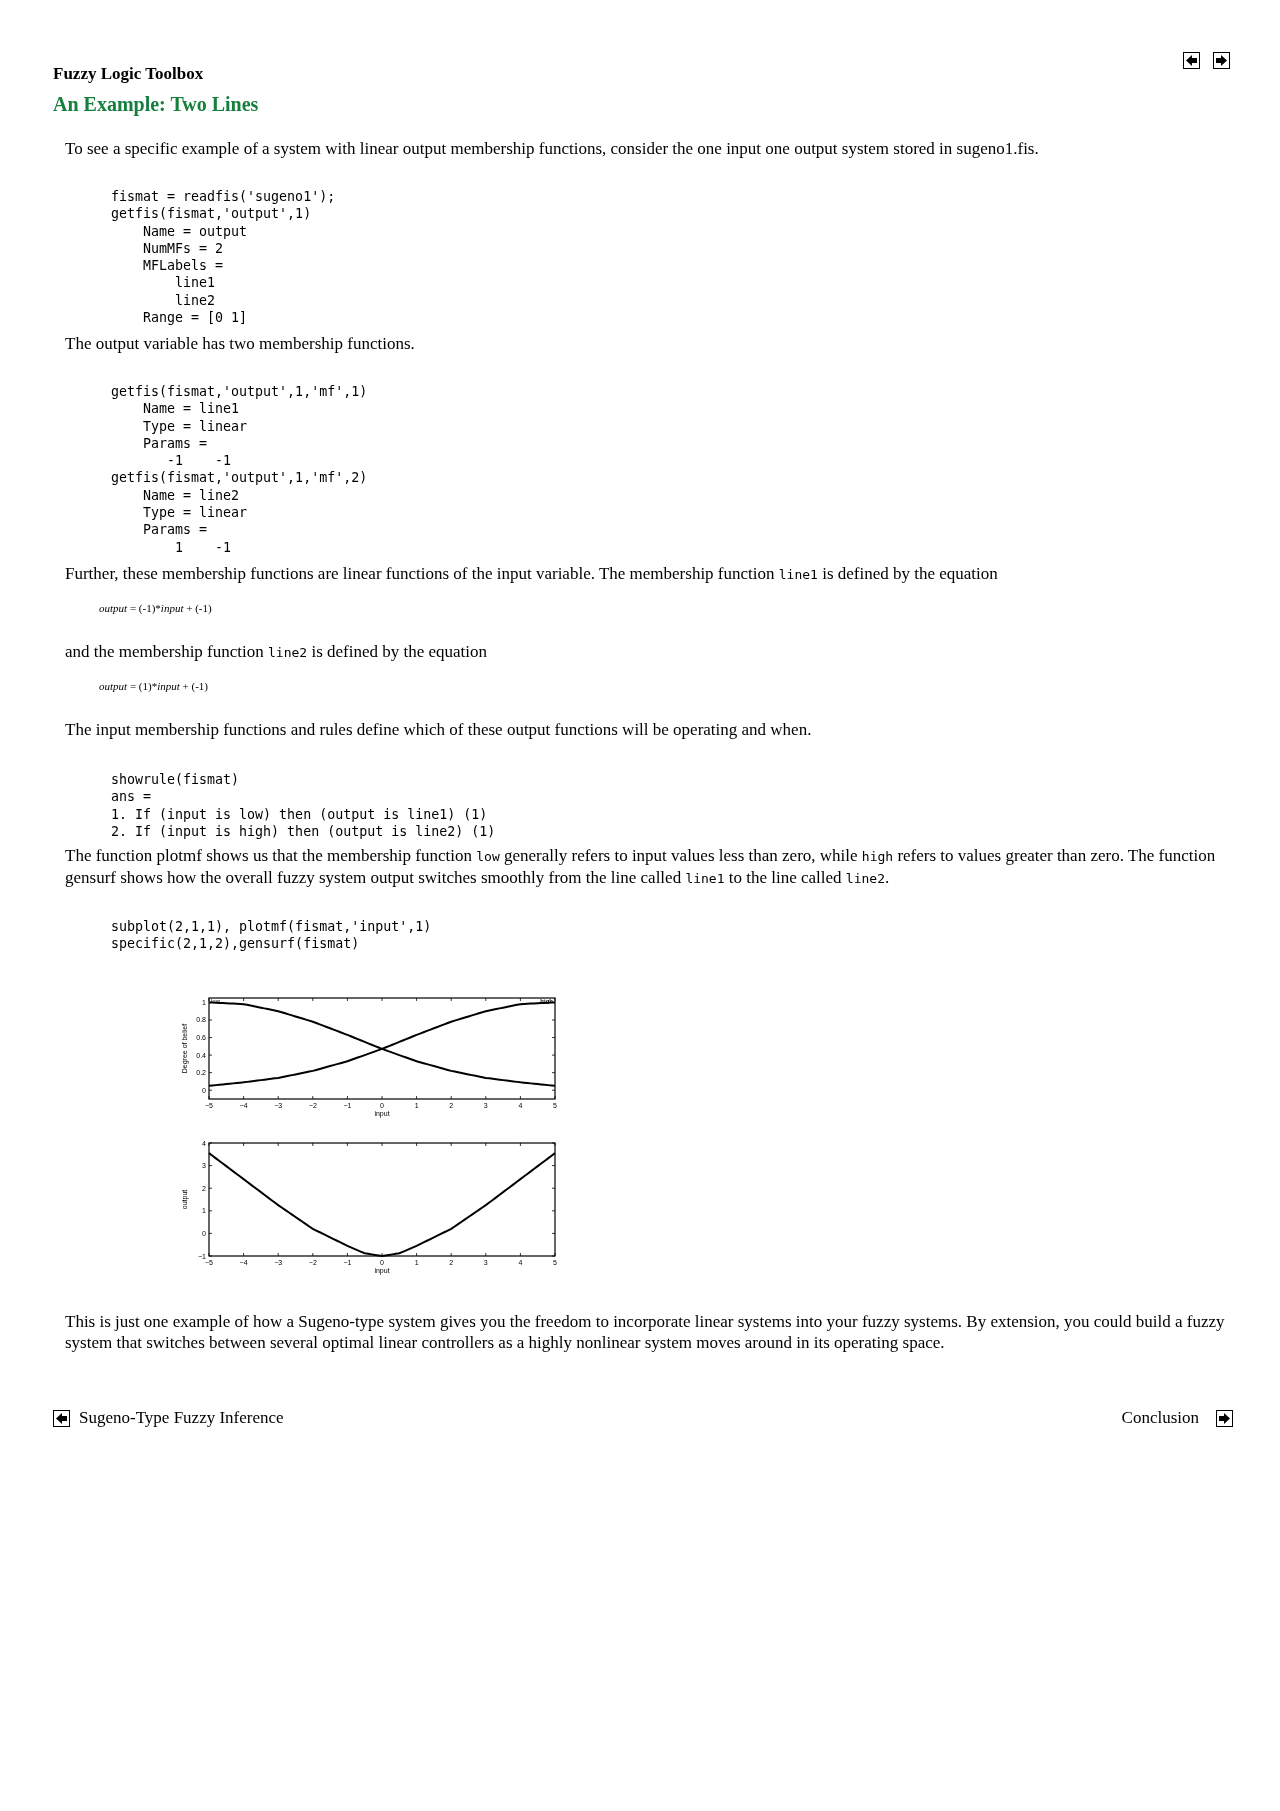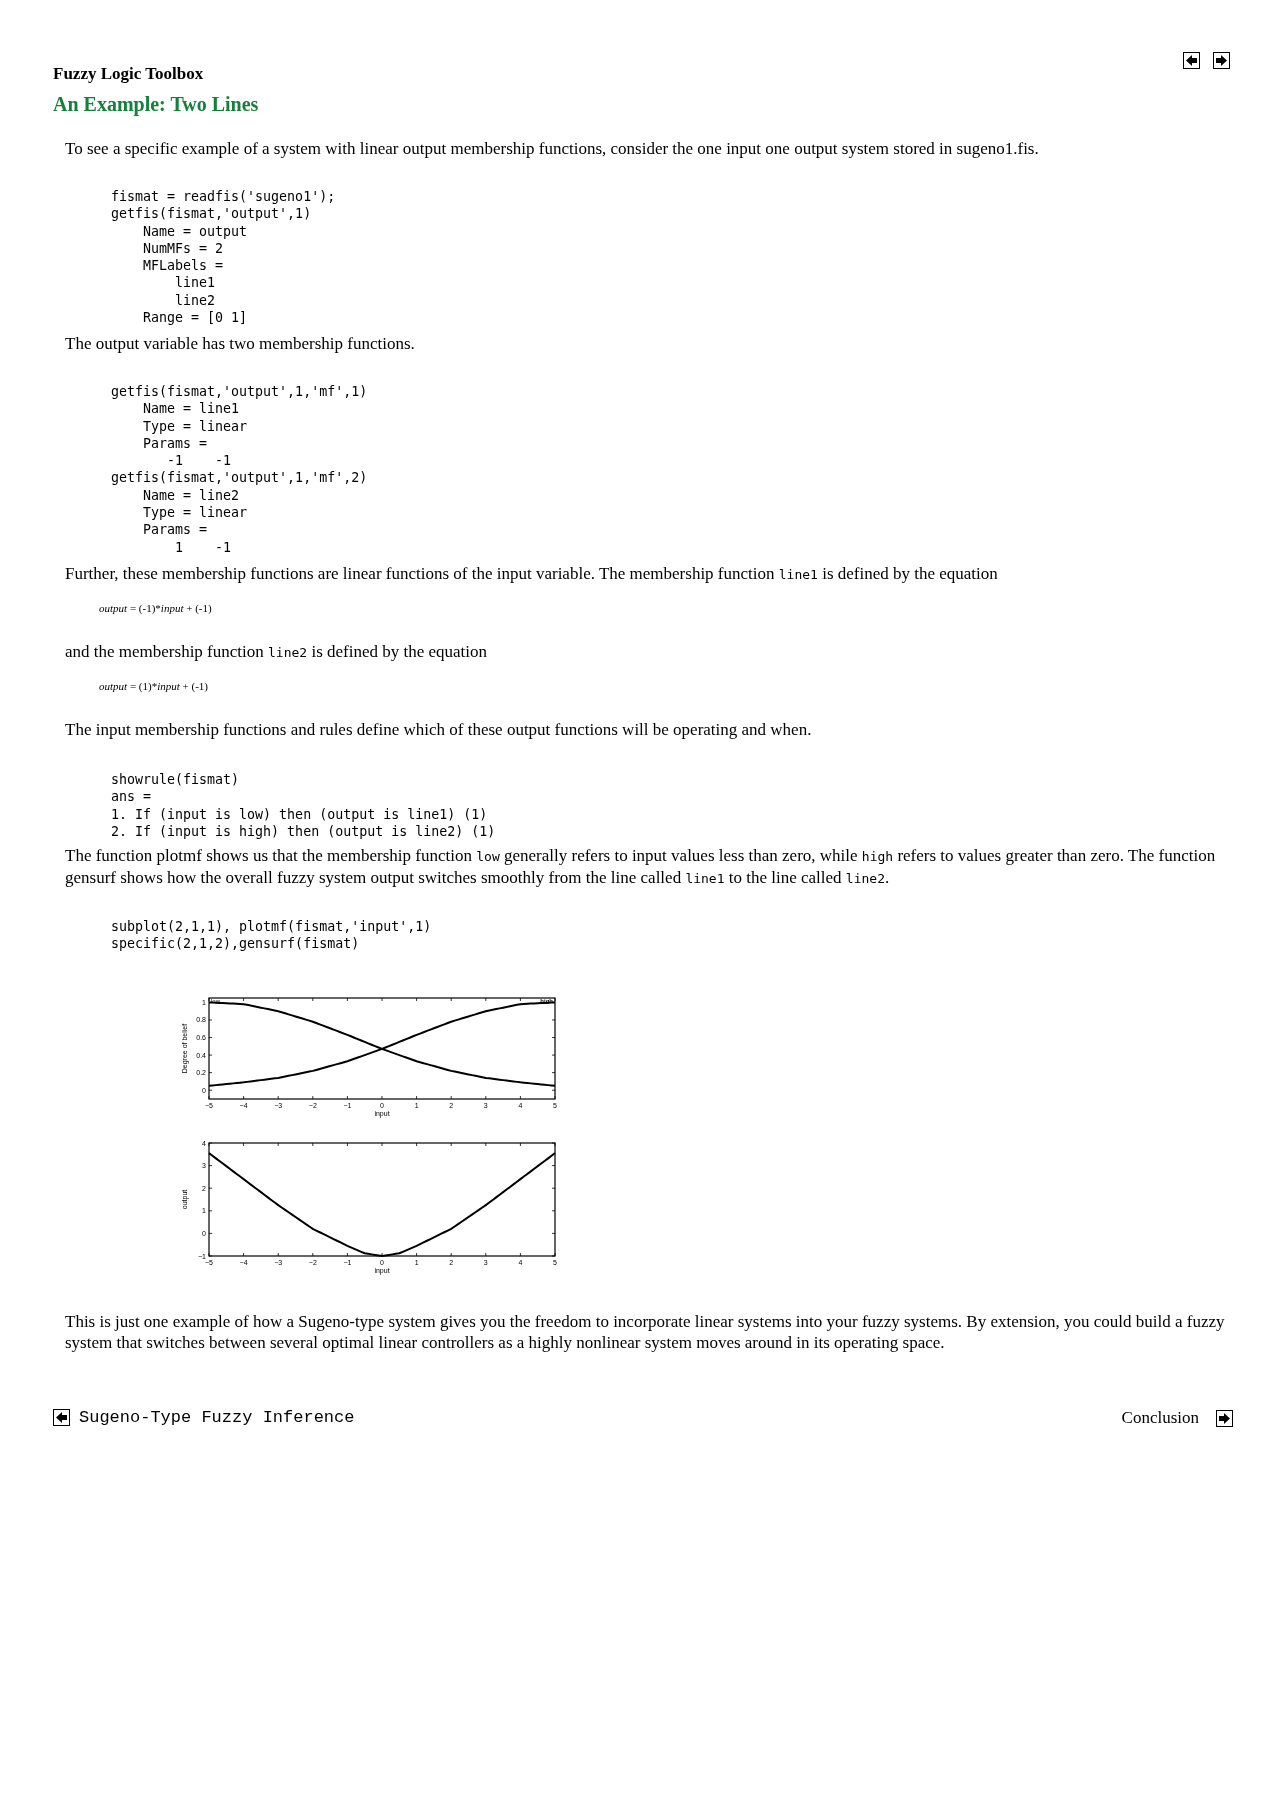--- a/index.html
+++ b/index.html
@@ -13,21 +13,21 @@
   .navbtn svg { width: 13px; height: 13px; display: block; }
   h1.title { position: absolute; top: 93px; left: 0; margin: 0; font-size: 20px; font-weight: bold; color: #15803d; }
   .p { position: absolute; left: 12px; font-size: 17px; line-height: 21px; width: 1180px; }
   .code { position: absolute; left: 46px; margin: 12px;
           font-family: "DejaVu Sans Mono", "Liberation Mono", monospace; font-size: 13.3px; line-height: 17.3px; white-space: pre; }
   .ic { font-family: "DejaVu Sans Mono", "Liberation Mono", monospace; font-size: 13px; }
   .eq { position: absolute; left: 46px; font-size: 11px; }
   .eq i { font-style: italic; }
   .figure { position: absolute; left: 74px; top: 985px; width: 440px; height: 310px; }
   .bottom-nav { position: absolute; top: 1408px; left: 0; width: 1180px; font-size: 17px; }
-  .bn-left { position: absolute; left: 0; top: 0; display: flex; align-items: center; gap: 9px; cursor: pointer; font-family: Liberation Mono, monospace; }
+  .bn-left { position: absolute; left: 0; top: 0; display: flex; align-items: center; gap: 9px; cursor: pointer; }
   .bn-right { position: absolute; right: 0; top: 0; display: flex; align-items: center; gap: 17px; cursor: pointer; }
   svg text { font-family: "Liberation Sans", "DejaVu Sans", sans-serif; }
 </style>
 </head>
 <body>
 
 <div class="page">
   <div class="toolbox-title">Fuzzy Logic Toolbox</div>
 
   <div class="top-nav">

